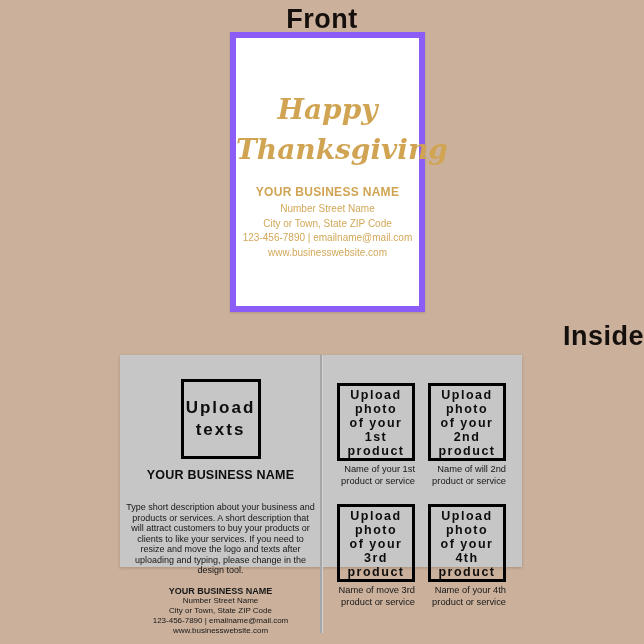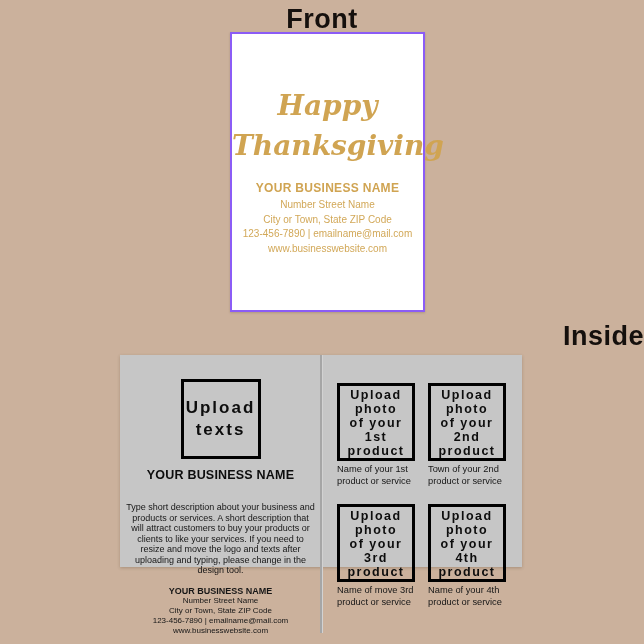--- a/index.html
+++ b/index.html
@@ -20,21 +20,21 @@
     letter-spacing: 0.5px;
   }
   .label-front { top: 4px; }
   .label-inside { top: 321px; text-align: right; }
 
   
   .front-card {
     position: absolute; left: 230px; top: 32px;
     width: 195px; height: 280px;
     background: #ffffff;
-    border: 2px solid #8b5cf6;
+    border: 6px solid #8b5cf6;
     box-sizing: border-box;
     box-shadow: 0 1px 2px rgba(90,70,50,0.25);
     text-align: center;
   }
   .greeting {
     margin-top: 52px;
     font-family: "DejaVu Serif", serif;
     font-style: italic;
     font-weight: bold;
     font-size: 28px;
@@ -107,21 +107,21 @@
     border: 3px solid #000;
     padding-top: 2px;
     display: flex; flex-direction: column; justify-content: center;
     font-weight: bold; font-size: 12.5px; line-height: 14px;
     letter-spacing: 1.5px; text-align: center;
     color: #0d0d0d;
   }
   .photo-caption {
     margin-top: 3px;
     font-size: 9.3px; line-height: 11.5px;
-    text-align: left; color: #161616;
+    text-align: right; color: #161616;
   }
 </style>
 </head>
 <body>
 
 <div class="canvas">
 
   <div class="section-label label-front">Front</div>
 
   <div class="front-card">
@@ -178,21 +178,21 @@
 
         <div class="photo-cell">
           <div class="photo-box">
             <div>Upload</div>
             <div>photo</div>
             <div>of your</div>
             <div>2nd</div>
             <div>product</div>
           </div>
           <div class="photo-caption">
-            <div>Town of your 2nd</div>
+            <div>Name of will 2nd</div>
             <div>product or service</div>
           </div>
         </div>
 
         <div class="photo-cell">
           <div class="photo-box">
             <div>Upload</div>
             <div>photo</div>
             <div>of your</div>
             <div>3rd</div>

